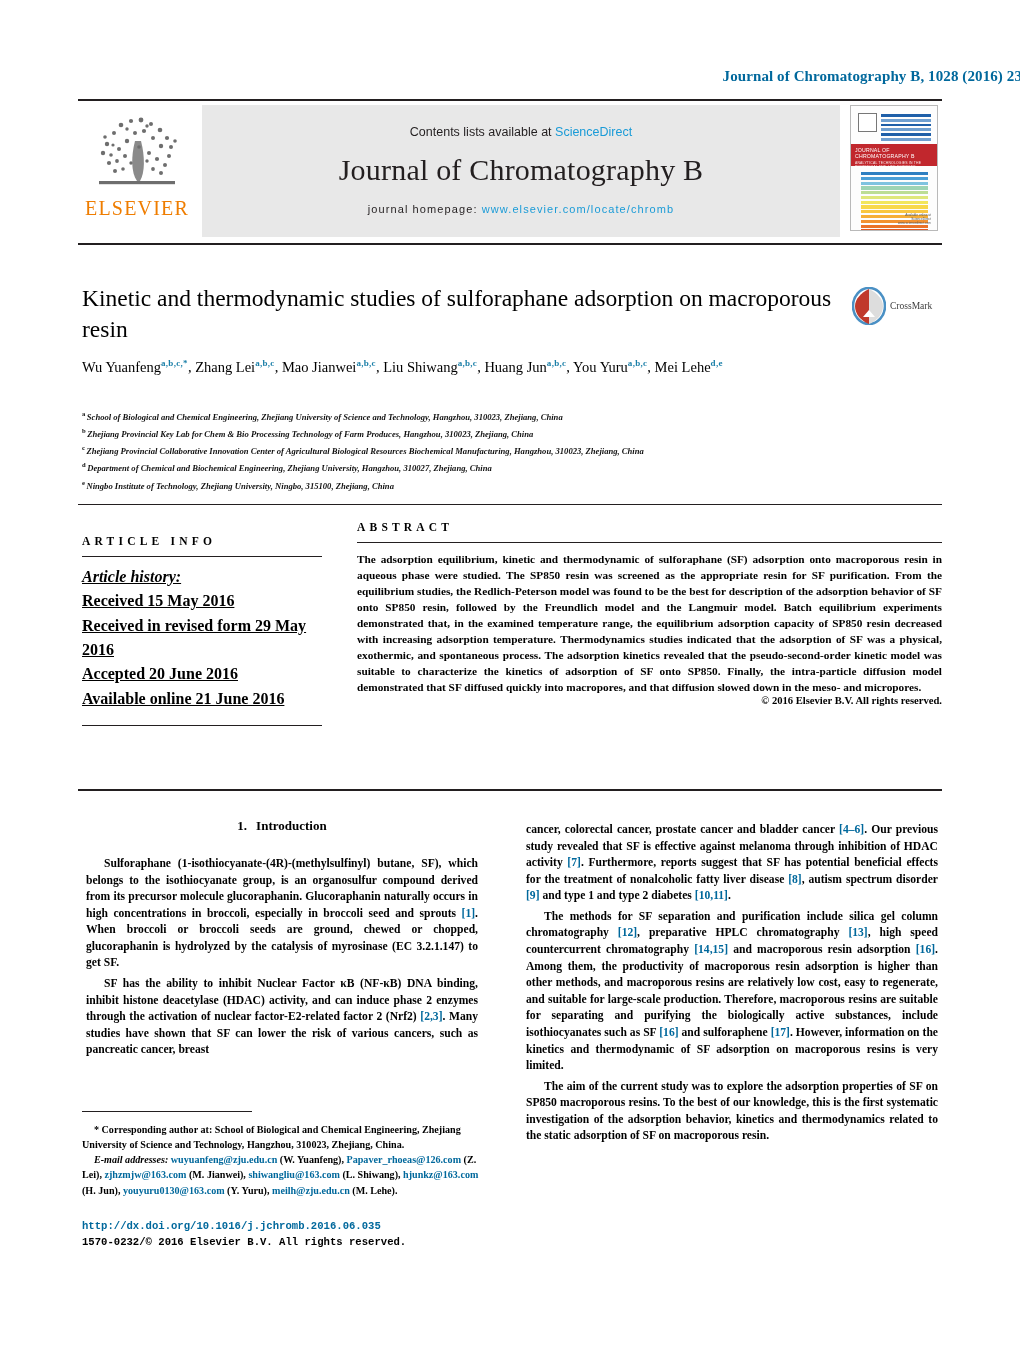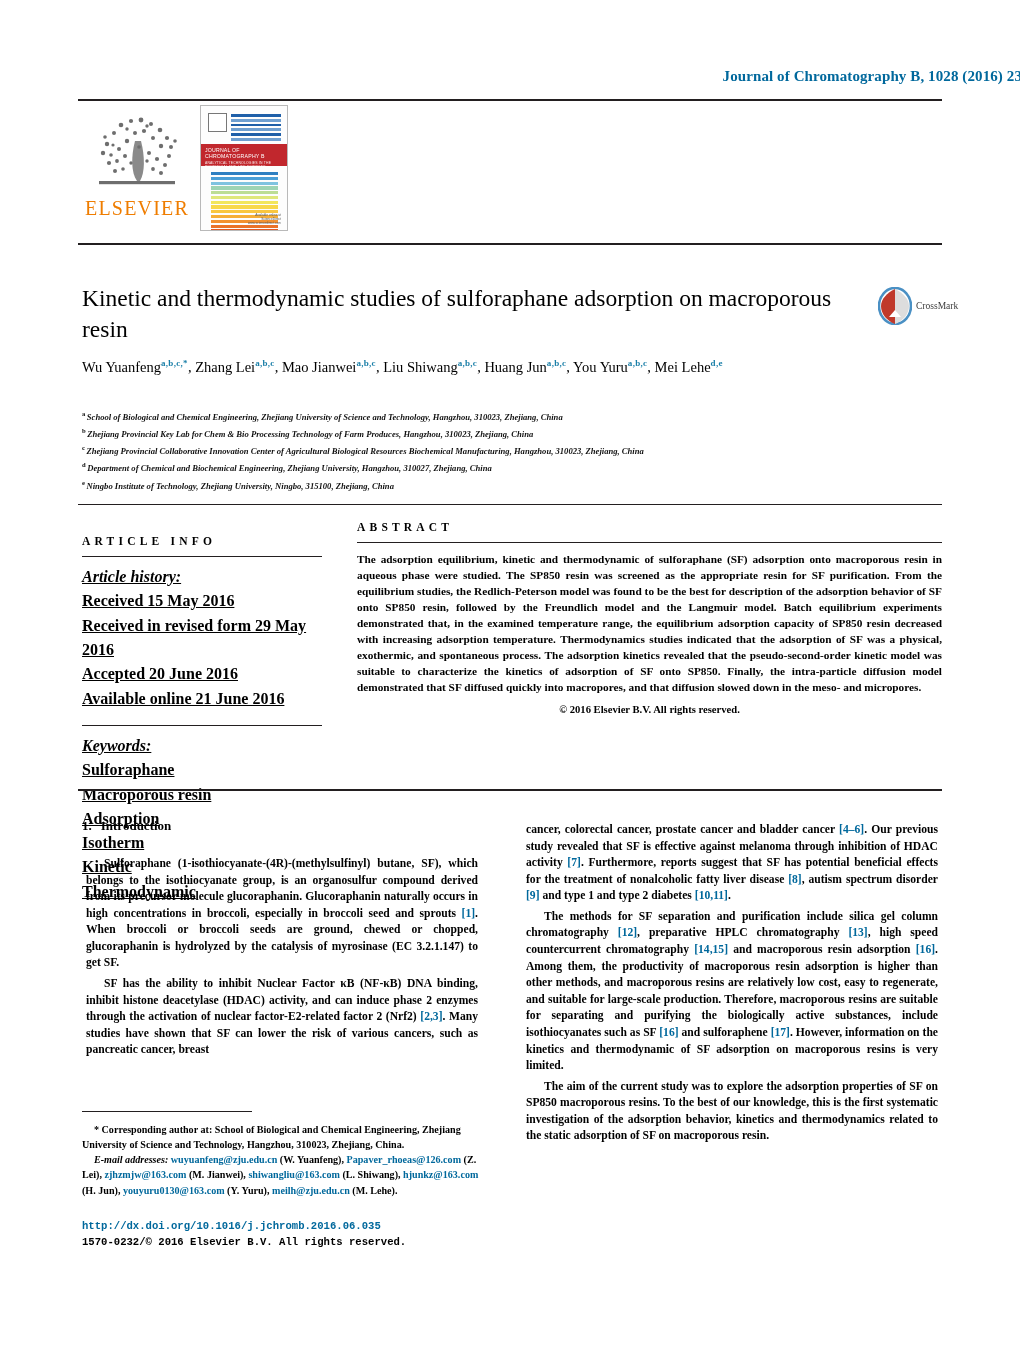--- a/index.html
+++ b/index.html
@@ -207,21 +207,21 @@
     left: 82px;
     width: 760px;
     font-family: "Liberation Serif", serif;
     font-size: 23.5px;
     line-height: 1.32;
     color: #000;
   }
   .crossmark {
     position: absolute;
     top: 285px;
-    left: 878px;
+    left: 852px;
     width: 78px;
     height: 42px;
     display: flex;
     align-items: center;
     gap: 4px;
   }
   .crossmark-badge {
     width: 34px; height: 38px;
     flex: none;
     position: relative;
@@ -327,42 +327,43 @@
     font-size: 11.3px;
     line-height: 1.42;
     text-align: justify;
     font-weight: bold;
     color: #000;
   }
   .copyright-line {
     font-family: "Liberation Serif", serif;
     font-size: 10.6px;
     font-weight: bold;
-    text-align: center;
-    margin-top: 9px;
+    text-align: right;
+    margin-top: 0;
   }
 
   
   .col-left {
     position: absolute;
     top: 818px;
     left: 82px;
     width: 400px;
   }
   .col-right {
     position: absolute;
     top: 818px;
     left: 522px;
     width: 420px;
   }
   .body-h2 {
     font-family: "Liberation Serif", serif;
     font-size: 13px;
     font-weight: bold;
     margin: 0 0 22px 0;
+    text-align: center;
   }
   .body-h2 .num { margin-right: 9px; }
   .body-p {
     font-family: "Liberation Serif", serif;
     font-size: 11.6px;
     line-height: 1.43;
     text-align: justify;
     font-weight: bold;
     margin: 4px;
     text-indent: 18px;
@@ -459,20 +460,25 @@
                   <circle cx="56" cy="50" r="1.7"></circle>
                   <circle cx="22" cy="34" r="1.6"></circle>
               </g>
               <rect x="8" y="70" width="76" height="3.2"></rect>
             </g>
           </svg>
         </div>
         <div class="elsevier-word">ELSEVIER</div>
       </div>
 
+      <div class="journal-band">
+        <div class="contents-line"><span>Contents lists available at </span><span class="sd">ScienceDirect</span></div>
+        <div class="journal-title">Journal of Chromatography B</div>
+        <div class="homepage-line"><span>journal homepage: </span><span class="url">www.elsevier.com/locate/chromb</span></div>
+      </div>
 
       <div class="cover-thumb">
         <div class="cover-box">
           <div class="cover-topbars">
             <div class="cover-logo-sq"></div>
             <div class="cover-bluebars">
               <i></i>
                 <i class="light"></i>
                 <i></i>
                 <i class="light"></i>
@@ -543,31 +549,20 @@
     <div class="info-group">
       <div class="ital">Article history:</div>
       <div id="history-items">
           <div>Received 15 May 2016</div>
           <div>Received in revised form 29 May 2016</div>
           <div>Accepted 20 June 2016</div>
           <div>Available online 21 June 2016</div>
         </div>
     </div>
     <div class="thin-rule"></div>
-    <div class="info-group">
-      <div class="ital">Keywords:</div>
-      <div id="keyword-items">
-          <div>Sulforaphane</div>
-          <div>Macroporous resin</div>
-          <div>Adsorption</div>
-          <div>Isotherm</div>
-          <div>Kinetic</div>
-          <div>Thermodynamic</div>
-        </div>
-    </div>
   </div>
 
   <div class="abs-col">
     <div class="sect-head">ABSTRACT</div>
     <div class="thin-rule"></div>
     <div class="abstract-body">The adsorption equilibrium, kinetic and thermodynamic of sulforaphane (SF) adsorption onto macroporous resin in aqueous phase were studied. The SP850 resin was screened as the appropriate resin for SF purification. From the equilibrium studies, the Redlich-Peterson model was found to be the best for description of the adsorption behavior of SF onto SP850 resin, followed by the Freundlich model and the Langmuir model. Batch equilibrium experiments demonstrated that, in the examined temperature range, the equilibrium adsorption capacity of SP850 resin decreased with increasing adsorption temperature. Thermodynamics studies indicated that the adsorption of SF was a physical, exothermic, and spontaneous process. The adsorption kinetics revealed that the pseudo-second-order kinetic model was suitable to characterize the kinetics of adsorption of SF onto SP850. Finally, the intra-particle diffusion model demonstrated that SF diffused quickly into macropores, and that diffusion slowed down in the meso- and micropores.</div>
     <div class="copyright-line">© 2016 Elsevier B.V. All rights reserved.</div>
   </div>
 
   <div class="info-rule-bottom"></div>

